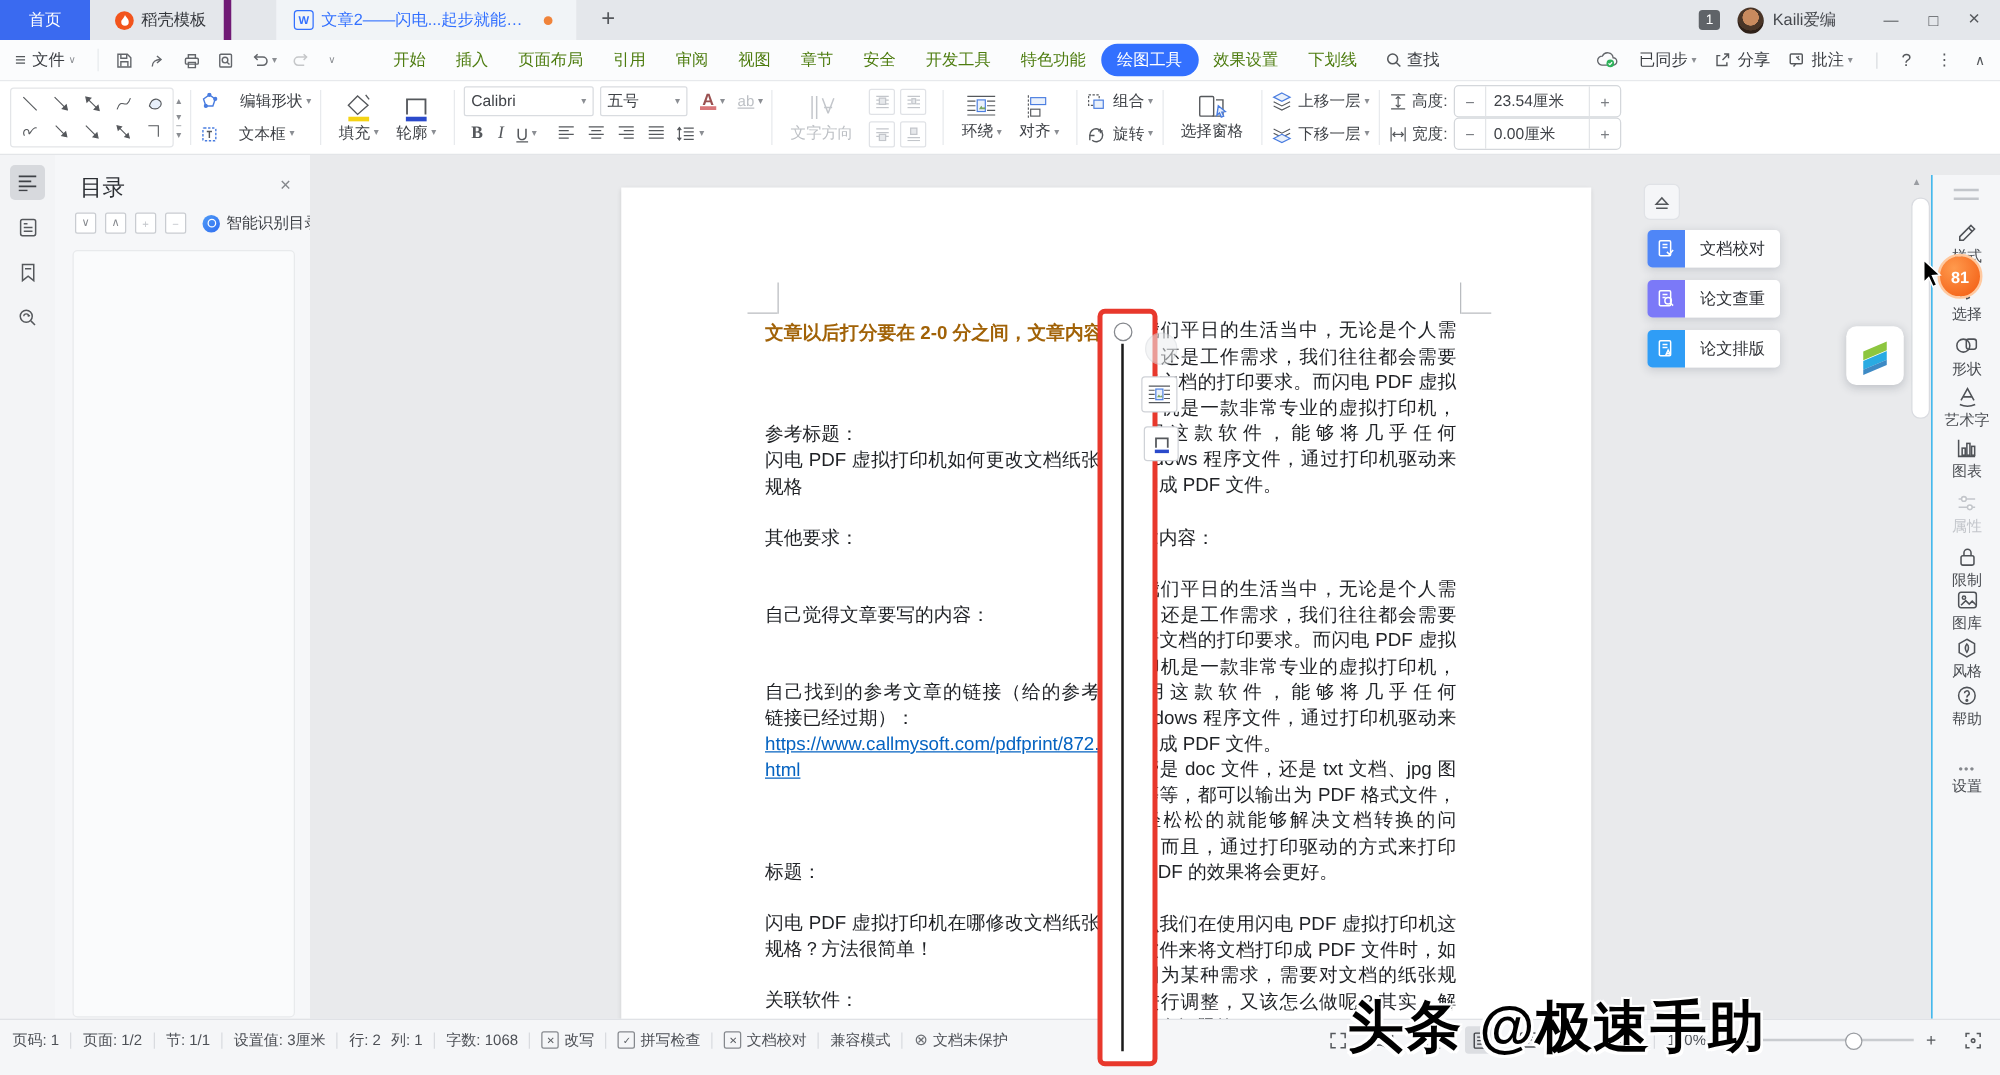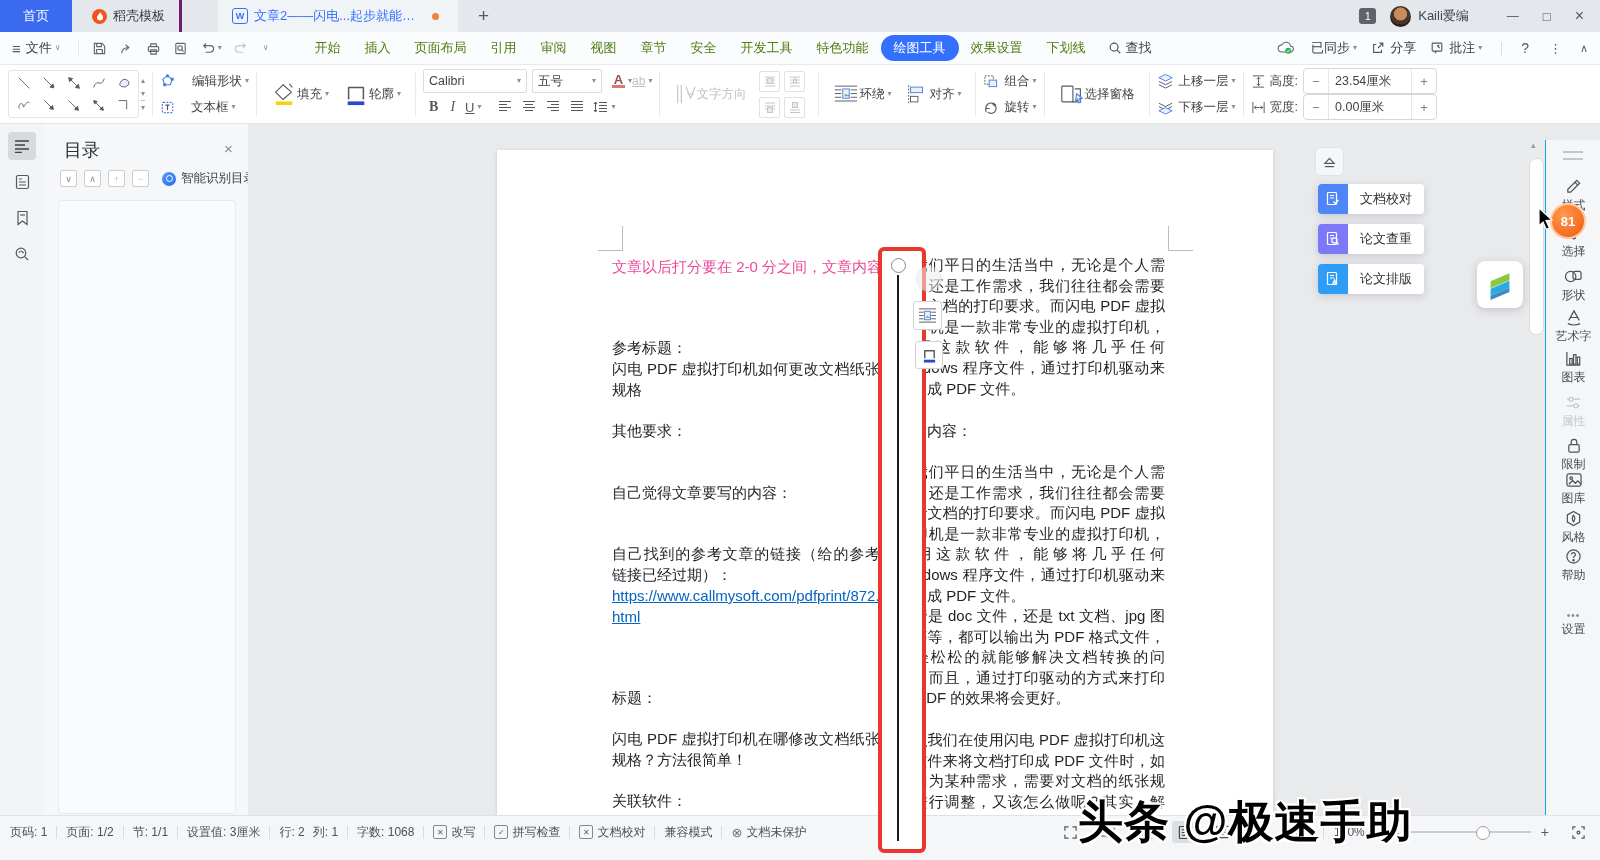--- a/index.html
+++ b/index.html
@@ -15,41 +15,41 @@
   .tab{height:32px;display:flex;align-items:center;font-size:13px;padding:0 14px}
   
   #menubar{left:0;top:32px;width:1600px;height:32px;background:#fbfcfd;border-bottom:1px solid #e7e9ec;display:flex;align-items:center;font-size:13px}
   .mitem{padding:4px 12px;color:#4d7c0f;cursor:default;white-space:nowrap}
   .mitem.active{background:#3370ff;color:#fff;border-radius:14px;padding:4px 13px}
   .qicon{margin:0 6px;color:#63666b;display:flex;align-items:center}
   
   #toolbar{left:0;top:65px;width:1600px;height:58px;background:#fff;border-bottom:1px solid #e3e5e8;display:flex;align-items:stretch;font-size:12.5px;color:#3f4247}
   .tcol{display:flex;flex-direction:column;justify-content:center}
   .trow{display:flex;align-items:center;height:26px}
-  .stackbtn{display:flex;flex-direction:row;align-items:center;justify-content:center;padding:0 7px}
+  .stackbtn{display:flex;flex-direction:column;align-items:center;justify-content:center;padding:0 7px}
   .combo{border:1px solid #d9dce0;border-radius:2px;background:#fff;height:22px;display:flex;align-items:center;padding:0 5px;justify-content:space-between}
   .stepper{border:1px solid #d4d7db;border-radius:4px;height:24px;display:flex;align-items:center;background:#fff;margin-left:5px}
   .stepper .sbtn{width:24px;text-align:center;color:#7c7f84;font-size:13px}
   .stepper .sval{width:76px;text-align:left;padding-left:6px;border-left:1px solid #e3e5e8;border-right:1px solid #e3e5e8;height:100%;display:flex;align-items:center;font-size:12.5px;color:#3f4247}
   .gallery{border:1px solid #e3e5e8;border-radius:3px;margin:6px 0 6px 8px;display:grid;grid-template-columns:repeat(5,25px);grid-auto-rows:22px;align-content:center;padding:1px 2px;background:#fff}
   .gcell{display:flex;align-items:center;justify-content:center}
   .garr{display:flex;flex-direction:column;justify-content:center;margin-left:2px;color:#8b8e93;font-size:8px;line-height:13px;text-align:center}
   .grayed{color:#bdc0c5}
   
   #leftstrip{left:0;top:124px;width:44px;height:691px;background:#f3f4f6;border-right:1px solid #eceef0}
   .stripbtn{width:28px;height:28px;border-radius:4px;display:flex;align-items:center;justify-content:center;margin:8px auto}
   .stripbtn.active{background:#d7d9dd}
   #leftpanel{left:44px;top:124px;width:204px;height:691px;background:#f6f7f9;border-right:1px solid #e3e5e8}
   .minibox{width:15px;height:15px;border:1px solid #c9ccd1;border-radius:2px;font-size:9px;color:#86898e;display:flex;align-items:center;justify-content:center;margin-right:7px;background:#fff}
   
   #docarea{left:248px;top:124px;width:1281px;height:691px;background:#e9eaec}
   #page{left:497px;top:150px;width:776px;height:710px;background:#fff;box-shadow:0 1px 4px rgba(0,0,0,.14)}
   .para{font-size:15px;line-height:20.6px;color:#1f2125;width:268px;text-align:justify}
   .lab{font-size:15px;line-height:20.6px;color:#1f2125}
-  .rednote{color:#ec4899;font-weight:normal;font-size:15px;line-height:20.6px;white-space:nowrap}
+  .rednote{color:#a16207;font-weight:bold;font-size:15px;line-height:20.6px;white-space:nowrap}
   .link{color:#0563c1;text-decoration:underline;word-break:break-all}
   .cropv{width:1px;background:#b9bcc0}
   .croph{height:1px;background:#b9bcc0}
   
   .assistrow{display:flex;align-items:stretch;height:30px;box-shadow:0 2px 8px rgba(40,50,70,.18);border-radius:4px}
   .assistico{width:30px;border-radius:4px 0 0 4px;display:flex;align-items:center;justify-content:center}
   .assistlabel{background:#fff;border-radius:0 4px 4px 0;display:flex;align-items:center;padding:0 12px;font-size:13px;color:#2e3136;white-space:nowrap}
   
   #rightstrip{left:1545px;top:140px;width:55px;height:691px;background:#f5f6f8;border-left:1px solid #0ea5e9}
   .rtool{position:absolute;left:0;width:55px;text-align:center;font-size:12px;color:#4a4d52}
@@ -63,21 +63,21 @@
     text-shadow:-2px -2px 0 #fff,2px -2px 0 #fff,-2px 2px 0 #fff,2px 2px 0 #fff,0 2px 0 #fff,0 -2px 0 #fff,2px 0 0 #fff,-2px 0 0 #fff;
     font-family:Liberation Sans, sans-serif}
 </style>
 </head>
 <body>
 
 <div id="tabbar" class="abs">
   <div class="tab" style="background:#3a6af0;color:#fff;width:44px;justify-content:center">
       <span>首页</span>
     </div>
-  <div class="tab" style="border-right:3px solid #701a75;margin-left:6px">
+  <div class="tab" style="border-right:6px solid #701a75;margin-left:6px">
     <span style="width:15px;height:15px;border-radius:50%;background:#f2541c;display:inline-flex;align-items:center;justify-content:center;margin-right:6px">
         <svg width="8" height="9" viewBox="0 0 8 9">
           <path d="M4 0C5 2 7 3 7 5.5A3 3 0 0 1 1 5.5C1 3.6 3 3 4 0Z" fill="#fff"></path>
         </svg>
       </span>
     <span style="color:#33363b">稻壳模板</span>
   </div>
   <div class="tab" style="background:#f1f4f7;margin-left:36px;width:212px;color:#3370ff">
     <span style="width:14px;height:14px;border:1.4px solid #3370ff;border-radius:3px;display:inline-flex;align-items:center;justify-content:center;font-size:9px;font-weight:bold;margin-right:6px">W</span>
     <span style="white-space:nowrap;overflow:hidden;text-overflow:ellipsis;max-width:170px">文章2——闪电...起步就能搞定！</span>
@@ -309,21 +309,21 @@
         </div>
       <div class="combo" style="width:58px;margin-left:5px">
           <span>五号</span>
           <span class="crt">▾</span>
         </div>
       <span class="flex" style="margin-left:10px;flex-direction:column;line-height:11px">
           <b style="color:#9a5050;font-size:13px">A</b>
           <span style="width:13px;height:3px;background:#d9777a;display:inline-block"></span>
         </span>
       <span class="crt">▾</span>
-      <span class="flex grayed" style="">
+      <span class="flex grayed" style="margin-left:10px">
           <span style="font-size:12px;text-decoration:underline">ab</span>
           <span class="crt">▾</span>
         </span>
     </div>
     <div class="trow">
       <b style="font-family:'Liberation Serif',serif;font-size:14px;padding:0 6px;color:#55585c">B</b>
       <i style="font-family:'Liberation Serif',serif;font-size:14px;padding:0 6px;color:#55585c">I</i>
       <span class="flex" style="padding:0 4px;color:#55585c">
           <u style="font-size:13px">U</u>
           <span class="crt">▾</span>

